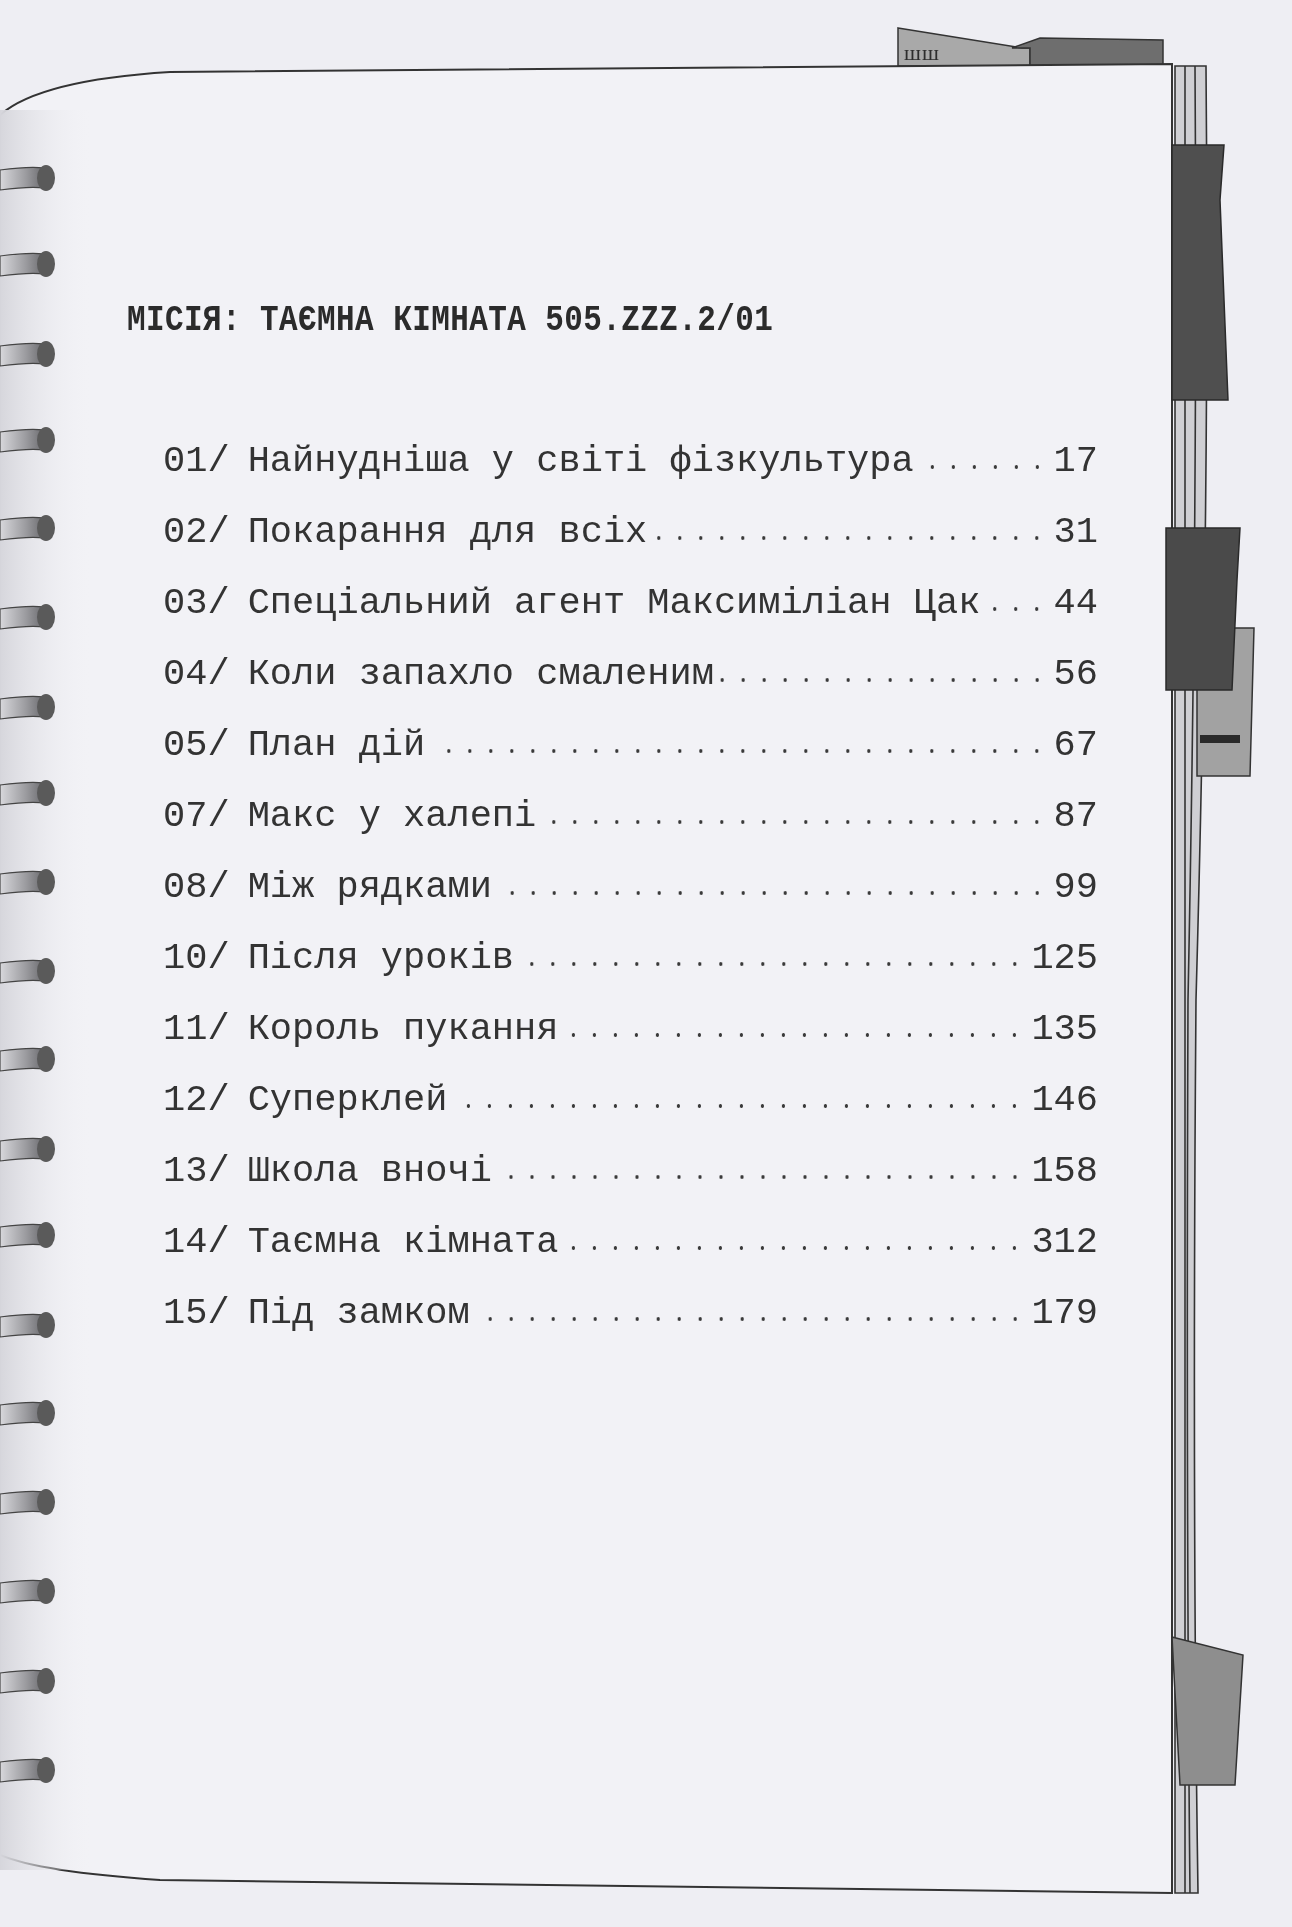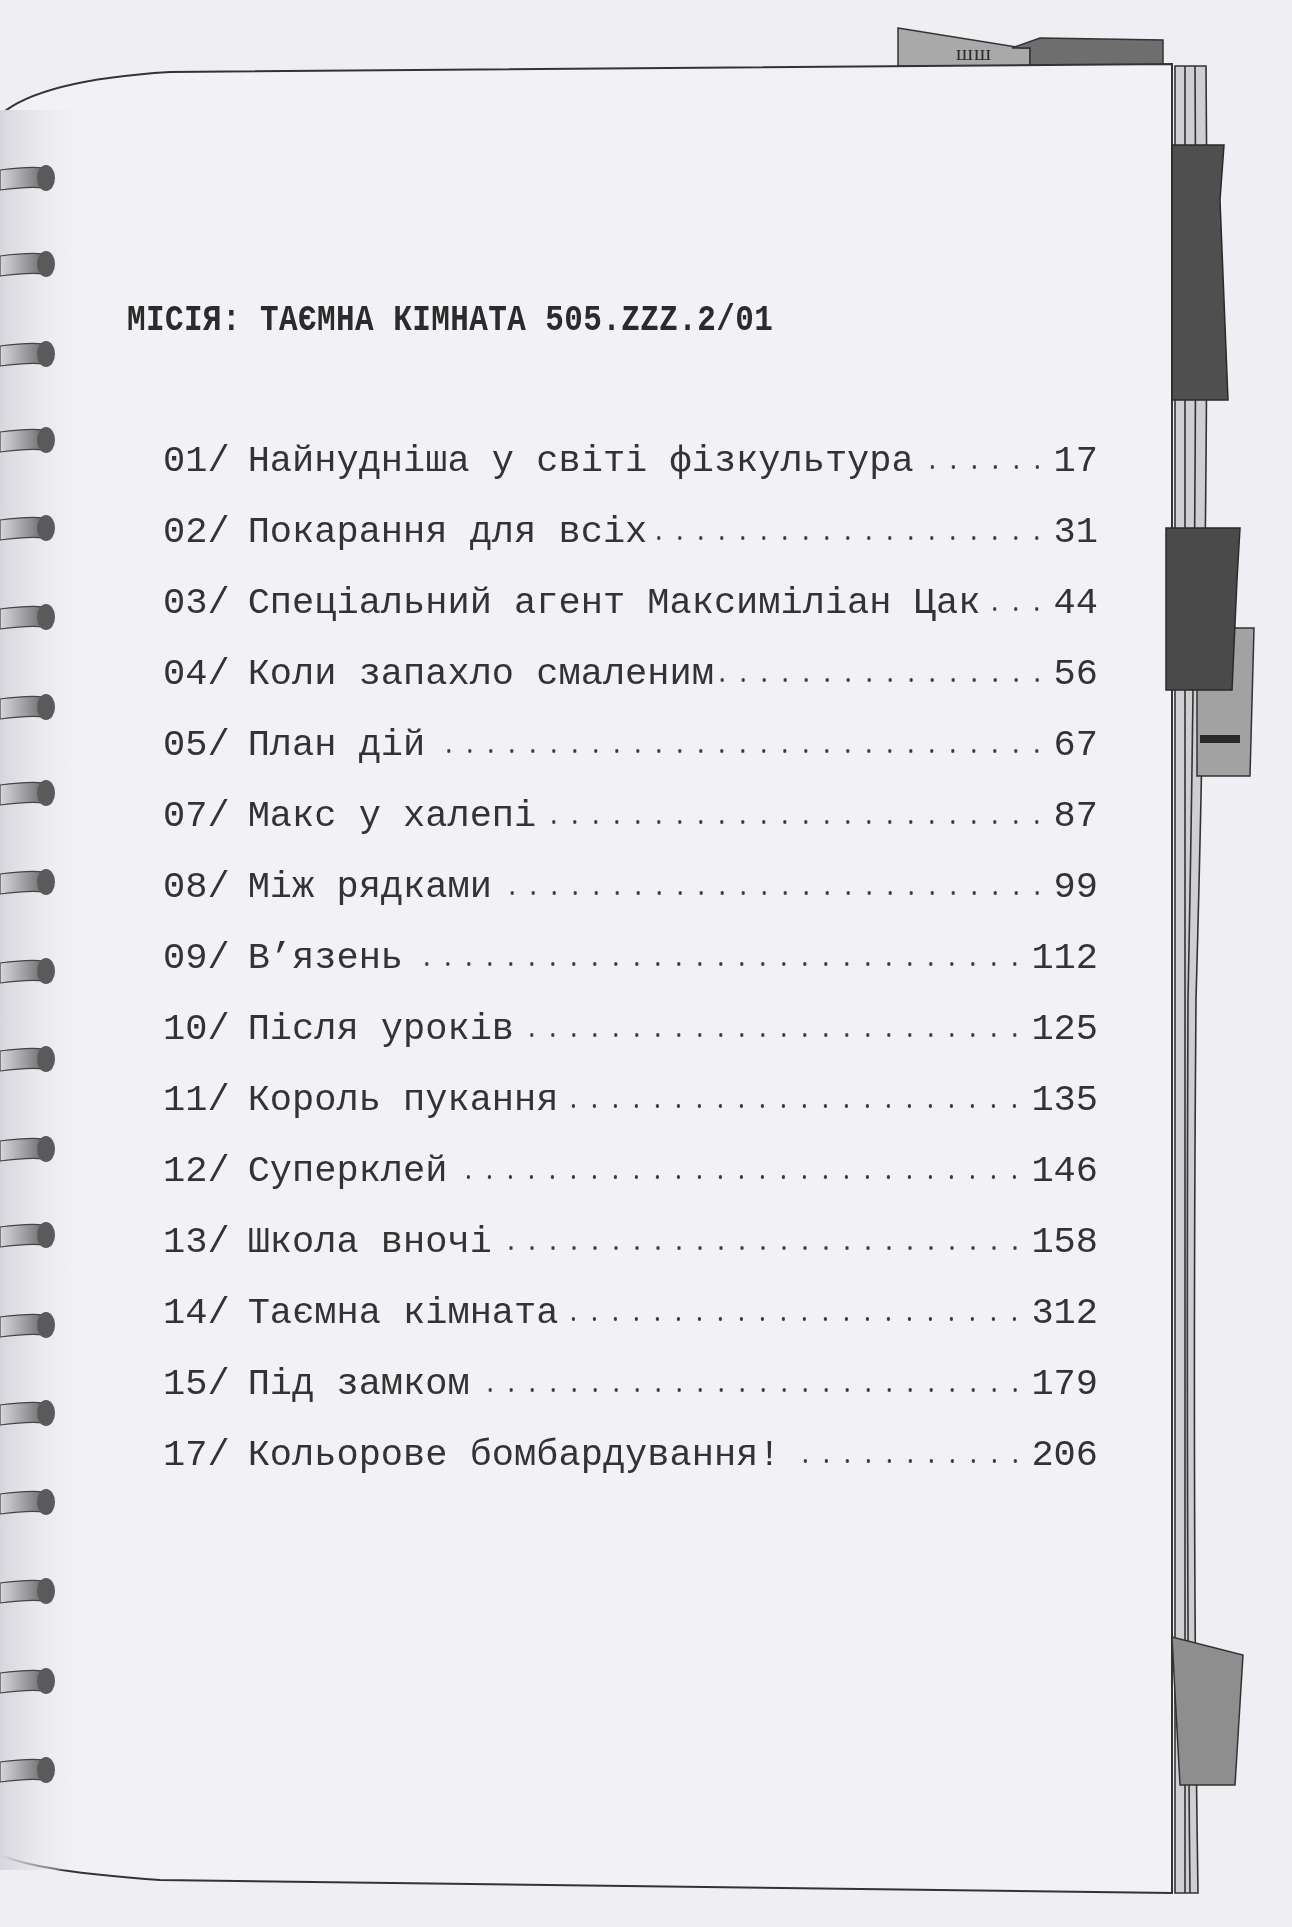--- a/index.html
+++ b/index.html
@@ -26,21 +26,21 @@
   .toc-num { flex: 0 0 auto; margin-right: 18px; }
   .toc-label { flex: 0 0 auto; white-space: nowrap; transform-origin: left; text-align: center; }
   .toc-leader {
     flex: 1 1 auto; margin: 0 6px; height: 4px; align-self: baseline;
     background-image: radial-gradient(circle, #3a3a3a 1.6px, transparent 2px);
     background-size: 21px 4px; background-repeat: repeat-x; background-position: right center;
     position: relative; top: -2px;
   }
   .toc-page { flex: 0 0 auto; }
   .tab-label {
-    position: absolute; left: 956px; top: 40px; font-family: "Liberation Serif", serif;
+    position: absolute; left: 904px; top: 40px; font-family: "Liberation Serif", serif;
     font-size: 22px; color: #2d2d2d; letter-spacing: 1px;
   }
 </style>
 </head>
 <body>
 
 <div class="scene">
   <div class="page-stack">
     <svg width="1292" height="1927" viewBox="0 0 1292 1927" xmlns="http://www.w3.org/2000/svg">
       <defs>
@@ -205,26 +205,20 @@
         <span class="toc-leader"></span>
         <span class="toc-page">87</span>
       </div>
     <div class="toc-row">
         <span class="toc-num">08/</span>
         <span class="toc-label">Між рядками</span>
         <span class="toc-leader"></span>
         <span class="toc-page">99</span>
       </div>
     <div class="toc-row">
-        <span class="toc-num">09/</span>
-        <span class="toc-label">В’язень</span>
-        <span class="toc-leader"></span>
-        <span class="toc-page">112</span>
-      </div>
-    <div class="toc-row">
         <span class="toc-num">10/</span>
         <span class="toc-label">Після уроків</span>
         <span class="toc-leader"></span>
         <span class="toc-page">125</span>
       </div>
     <div class="toc-row">
         <span class="toc-num">11/</span>
         <span class="toc-label">Король пукання</span>
         <span class="toc-leader"></span>
         <span class="toc-page">135</span>
@@ -246,20 +240,14 @@
         <span class="toc-label">Таємна кімната</span>
         <span class="toc-leader"></span>
         <span class="toc-page">312</span>
       </div>
     <div class="toc-row">
         <span class="toc-num">15/</span>
         <span class="toc-label">Під замком</span>
         <span class="toc-leader"></span>
         <span class="toc-page">179</span>
       </div>
-    <div class="toc-row">
-        <span class="toc-num">17/</span>
-        <span class="toc-label">Кольорове бомбардування!</span>
-        <span class="toc-leader"></span>
-        <span class="toc-page">206</span>
-      </div>
   </div>
 </div>
 
 </body></html>

